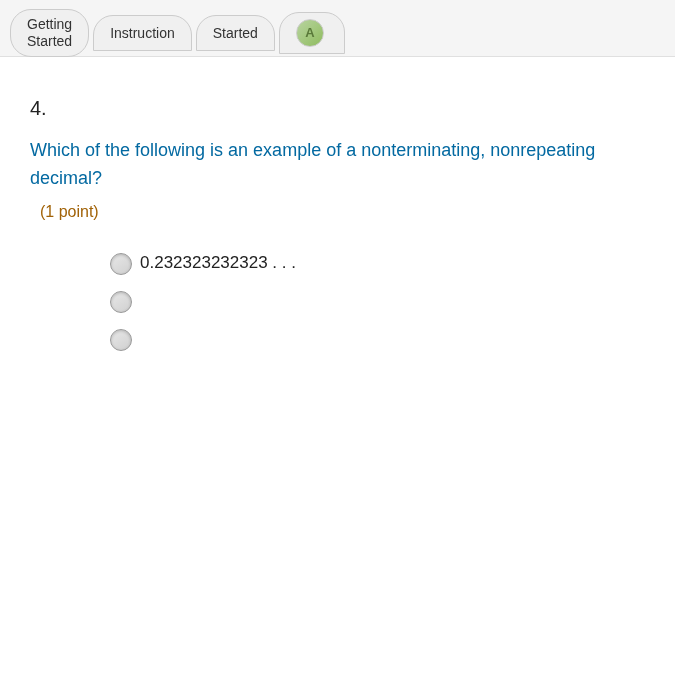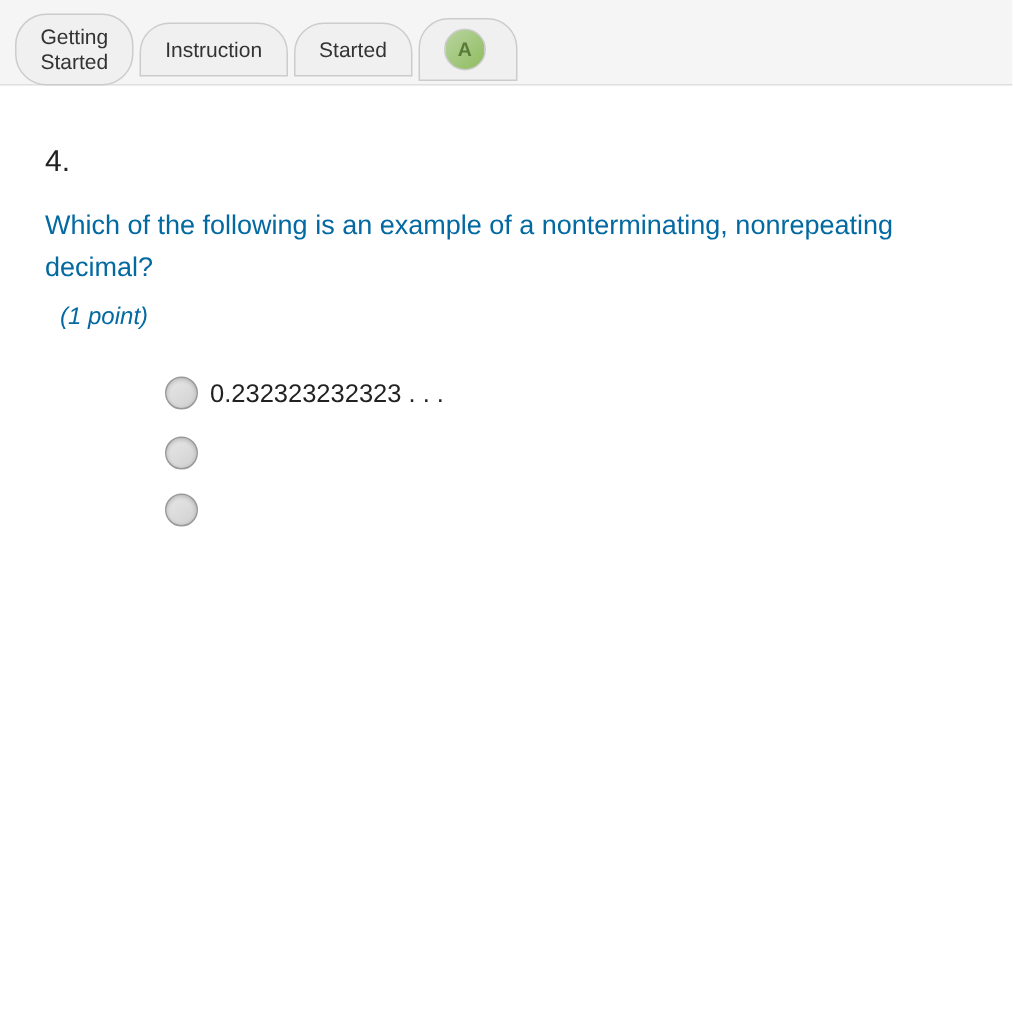--- a/index.html
+++ b/index.html
@@ -79,37 +79,36 @@
 
     .question-text {
       font-size: 18px;
       line-height: 1.6;
       color: #0369a1;
       margin-bottom: 10px;
     }
 
     .question-points {
       font-size: 16px;
-      font-style: italic;
-      color: #0369a1;
+      color: #a16207;
       margin-bottom: 30px;
       padding-left: 10px;
     }
 
     
     .options-container {
       display: flex;
       flex-direction: column;
       gap: 16px;
       padding-left: 80px;
     }
 
     .option {
       display: flex;
-      align-items: flex-start;
+      align-items: flex-end;
       gap: 8px;
       cursor: pointer;
     }
 
     .radio-btn {
       width: 22px;
       height: 22px;
       border-radius: 50%;
       border: 1.5px solid #999;
       background: linear-gradient(145deg, #e8e8e8, #d0d0d0);

